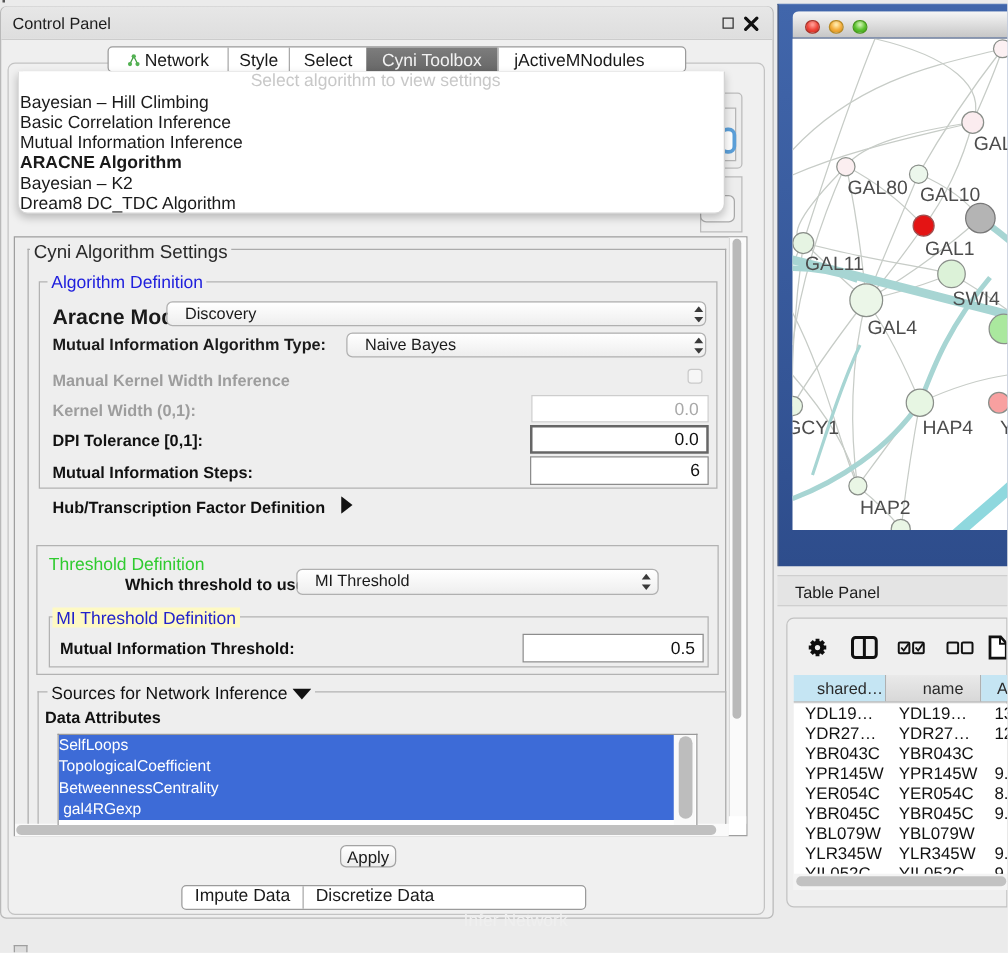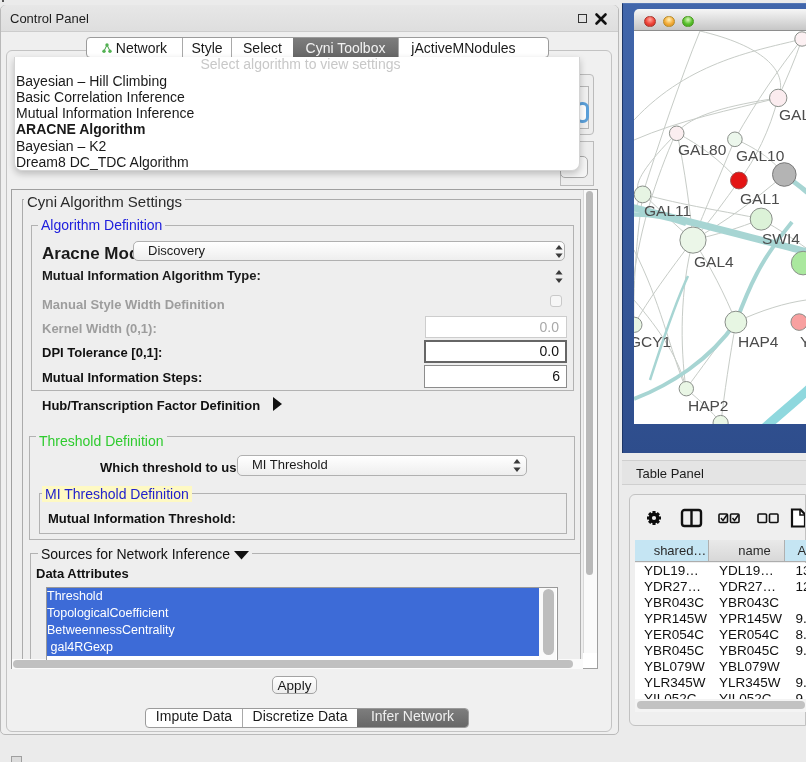--- a/index.html
+++ b/index.html
@@ -75,86 +75,91 @@
   <div class="abs b" style="left:42px; top:244px; font-size:17px; color:#1a1a1a;">Aracne Mode:</div>
   <div class="abs combo" style="left:133px; top:241px; width:432px; height:20px;
       background:linear-gradient(#ffffff,#eeeeee); border:1px solid #b0b0b0; border-radius:5px;
       font-size:13px; color:#1a1a1a; line-height:17px; padding-left:14px;">Discovery</div>
   <svg class="abs" style="left:555px; top:245px;" width="8" height="13" viewBox="0 0 8 13">
     <path d="M4 0 L7.6 4.5 H0.4 Z" fill="#3a3a3a"></path>
       <path d="M4 13 L0.4 8.5 H7.6 Z" fill="#3a3a3a"></path>
   </svg>
 
   <div class="abs b" style="left:42px; top:268px; font-size:13px; color:#1a1a1a;">Mutual Information Algorithm Type:</div>
+  <div class="abs combo" style="left:277px; top:266px; width:288px; height:20px;
+      background:linear-gradient(#ffffff,#eeeeee); border:1px solid #b0b0b0; border-radius:5px;
+      font-size:13px; color:#1a1a1a; line-height:17px; padding-left:14px;">Naive Bayes</div>
   <svg class="abs" style="left:555px; top:270px;" width="8" height="13" viewBox="0 0 8 13">
     <path d="M4 0 L7.6 4.5 H0.4 Z" fill="#3a3a3a"></path>
       <path d="M4 13 L0.4 8.5 H7.6 Z" fill="#3a3a3a"></path>
   </svg>
 
-  <div class="abs b" style="left:42px; top:297px; font-size:13px; color:#9d9d9d;">Manual Style Width Definition</div>
+  <div class="abs b" style="left:42px; top:297px; font-size:13px; color:#9d9d9d;">Manual Kernel Width Inference</div>
   <div class="abs" style="left:550px; top:295px; width:12px; height:12px; background:#f6f6f6; border:1px solid #c9c9c9; border-radius:3px;"></div>
 
   <div class="abs b" style="left:42px; top:321px; font-size:13px; color:#9d9d9d;">Kernel Width (0,1):</div>
   <div class="abs" style="left:425px; top:316px; width:142px; height:22px; background:#ffffff; border:1px solid #cdcdcd;
       font-size:14px; color:#a9a9a9; line-height:20px; text-align:right; padding-right:7px;">0.0</div>
 
   <div class="abs b" style="left:42px; top:345px; font-size:13px; color:#111;">DPI Tolerance [0,1]:</div>
   <div class="abs" style="left:424px; top:340px; width:143px; height:23px; background:#ffffff; border:2px solid #666;
       font-size:14px; color:#111; line-height:19px; text-align:right; padding-right:6px;">0.0</div>
 
   <div class="abs b" style="left:42px; top:370px; font-size:13px; color:#111;">Mutual Information Steps:</div>
   <div class="abs" style="left:424px; top:365px; width:143px; height:23px; background:#ffffff; border:1px solid #8c8c8c;
       font-size:14px; color:#111; line-height:21px; text-align:right; padding-right:6px;">6</div>
 
   <div class="abs b" style="left:42px; top:398px; font-size:13px; color:#111;">Hub/Transcription Factor Definition</div>
   <svg class="abs" style="left:272px; top:397px;" width="11" height="14" viewBox="0 0 11 14">
     <path d="M1 0 L10 7 L1 14 Z" fill="#111"></path>
   </svg>
 
   <div class="abs" style="left:29px; top:436px; width:546px; height:104px; border:1px solid #b2b2b2;"></div>
-  <div class="abs" style="left:36px; top:433px; background:#eeeeee; padding:0 3px; font-size:14px; color:#2fcb2f;">Threshold Definition</div>
+  <div class="abs" style="left:36px; top:443px; background:#eeeeee; padding:0 3px; font-size:14px; color:#2fcb2f;">Threshold Definition</div>
 
   <div class="abs b" style="left:100px; top:460px; font-size:13px; color:#111;">Which threshold to use:</div>
   <div class="abs combo" style="left:237px; top:455px; width:290px; height:21px;
       background:linear-gradient(#ffffff,#eeeeee); border:1px solid #b0b0b0; border-radius:5px;
       font-size:13px; color:#1a1a1a; line-height:18px; padding-left:14px;">MI Threshold</div>
   <svg class="abs" style="left:513px; top:459px;" width="8" height="13" viewBox="0 0 8 13">
     <path d="M4 0 L7.6 4.5 H0.4 Z" fill="#3a3a3a"></path>
       <path d="M4 13 L0.4 8.5 H7.6 Z" fill="#3a3a3a"></path>
   </svg>
 
   <div class="abs" style="left:39px; top:493px; width:528px; height:41px; border:1px solid #b2b2b2;"></div>
   <div class="abs" style="left:42px; top:485.5px; background:#fef9c3; padding:0 3px; font-size:14px; color:#2222cc;">MI Threshold Definition</div>
   <div class="abs b" style="left:48px; top:511px; font-size:13px; color:#111;">Mutual Information Threshold:</div>
+  <div class="abs" style="left:418px; top:507px; width:145px; height:23px; background:#ffffff; border:1px solid #8c8c8c;
+      font-size:14px; color:#111; line-height:21px; text-align:right; padding-right:6px;">0.5</div>
 
   <div class="abs" style="left:30px; top:553px; width:551px; height:106px; border:1px solid #b2b2b2; border-bottom:none;"></div>
   <div class="abs" style="left:38px; top:545.5px; background:#eeeeee; padding:0 3px 0 3px; font-size:14px; color:#111;">Sources for Network Inference <svg width="15" height="10" viewBox="0 0 15 10" style="vertical-align:-1px;">
         <path d="M0 1 L15 1 L7.5 9.5 Z" fill="#111"></path>
       </svg></div>
   <div class="abs b" style="left:36px; top:566px; font-size:13px; color:#111;">Data Attributes</div>
 
   <div class="abs" style="left:45.5px; top:587px; width:512px; height:73px; border:1px solid #999; border-bottom:none; background:#fff; overflow:hidden;">
     <div style="position:absolute; left:0; top:0; width:494px; height:68px; background:#3d6bd7; color:#fff; font-size:12.5px;">
-      <div style="padding-left:0.5px; height:17px; line-height:17px;">Threshold</div>
+      <div style="padding-left:0.5px; height:17px; line-height:17px;">SelfLoops</div>
       <div style="padding-left:0.5px; height:17px; line-height:17px;">TopologicalCoefficient</div>
       <div style="padding-left:0.5px; height:17px; line-height:17px;">BetweennessCentrality</div>
       <div style="padding-left:4px; height:17px; line-height:17px;">gal4RGexp</div>
     </div>
     <div style="position:absolute; right:1px; top:0; width:17px; height:72px; background:#fafafa;"></div>
     <div style="position:absolute; right:3px; top:1px; width:11px; height:66px; background:#bdbdbd; border-radius:6px;"></div>
   </div>
 
   <div class="abs" style="left:272px; top:676px; width:45px; height:18px; background:linear-gradient(#ffffff,#ededed);
       border:1px solid #a3a3a3; border-radius:5px; font-size:13.5px; color:#1a1a1a; text-align:center; line-height:17px;">Apply</div>
 
   <div class="abs" style="left:145px; top:708px; width:324px; height:20px; background:#ffffff; border:1px solid #9b9b9b;
       border-radius:4px; display:flex; font-size:14px; color:#1a1a1a; line-height:15px;">
     <div style="width:97px; text-align:center; border-right:1px solid #a9a9a9;">Impute Data</div>
     <div style="width:114px; text-align:center;">Discretize Data</div>
-    <div style="flex:1; text-align:center; background:linear-gradient(#7d7d7d,#676767); color:#efefef; border-radius:0 3px 3px 0;">Infer Network</div>
+    <div style="flex:1; text-align:center; background:linear-gradient(#7d7d7d,#676767); color:#efefef; border-radius:0 3px 3px 0;margin-top:20px;">Infer Network</div>
   </div>
 
   <div class="abs" style="left:11px; top:756px; width:11px; height:6px; background:#dcdcdc; border:1px solid #9f9f9f; border-bottom:none;"></div>
 
   <div class="abs" id="netwin" style="left:622px; top:3px; width:184px; height:450px;
       background:linear-gradient(#4166ab,#2e4d8c); border-left:1.5px solid #1c3566; border-top:1px solid #5577b5;"></div>
 
   <div class="abs" style="left:634px; top:9px; width:172px; height:22px;
       background:linear-gradient(#f6f6f6,#c6c6c6); border-bottom:1px solid #8e8e8e; border-radius:5px 0 0 0;"></div>
 

